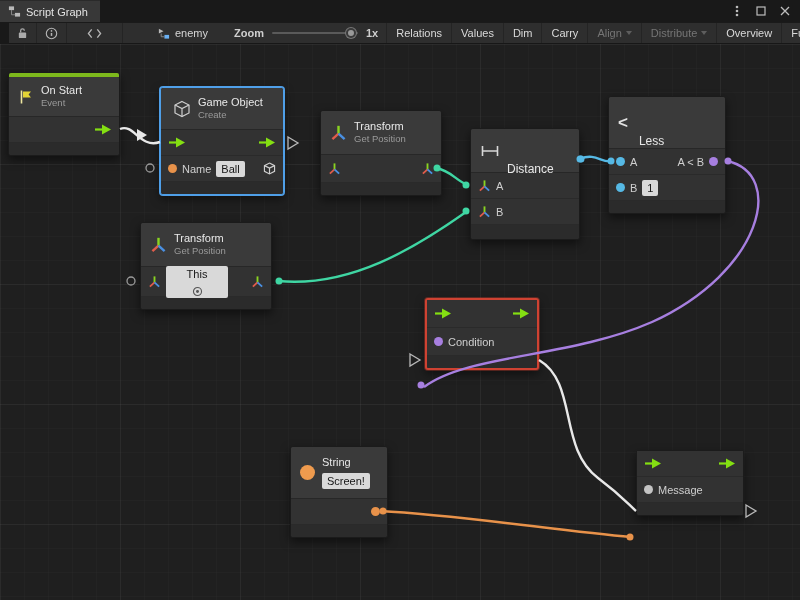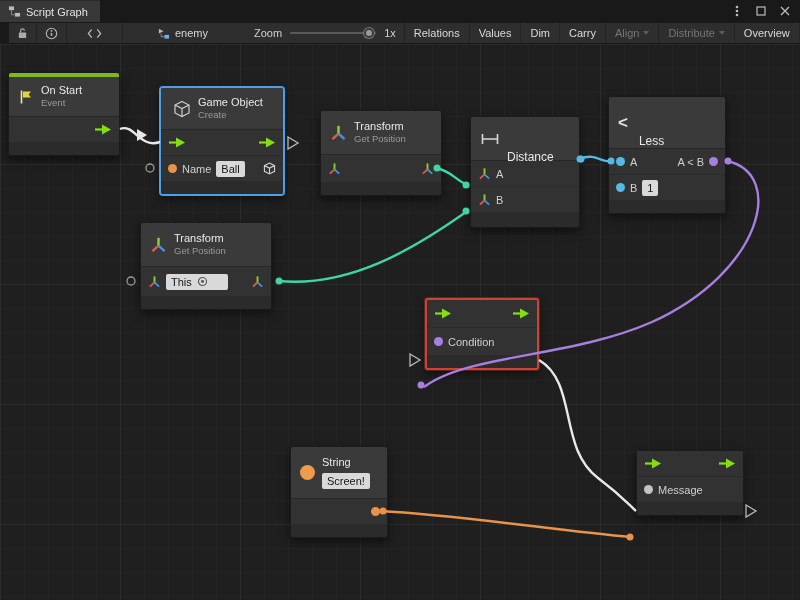--- a/index.html
+++ b/index.html
@@ -135,21 +135,21 @@
   <div class="graph-name" style="margin-left:24px;">
     <span class="icn">
       <svg width="13" height="13" viewBox="0 0 14 14">
           <path d="M2 2l5 2.5L2 7z" fill="#b9b9b9"></path>
           <rect x="8" y="8.5" width="5" height="4" fill="#6ab0f3"></rect>
           <path d="M4.5 7v3.5h3.5" stroke="#8d8d8d" fill="none"></path>
         </svg>
     </span>
     <span>enemy</span>
   </div>
-  <div class="zoom-group" style="margin-left:28px;">
+  <div class="zoom-group" style="margin-left:8px;font-weight:bold;">
     <span style="color:#cfcfcf;">Zoom</span>
     <span class="slider-track">
       <span class="slider-knob"></span>
     </span>
     <span style="color:#cfcfcf;">1x</span>
   </div>
   <div class="right-group">
     <div class="tbtn">
         <span>Relations</span>
       </div>
@@ -314,21 +314,21 @@
         <svg width="13" height="13" viewBox="0 0 14 14" fill="none">
             <path d="M7 8V1.5" stroke="#8ad421" stroke-width="2"></path>
             <path d="M7 8 2 12.5" stroke="#e05c4b" stroke-width="2"></path>
             <path d="M7 8l5 4.5" stroke="#4a90e2" stroke-width="2"></path>
           </svg>
       </span>
     </div>
     <div class="nfoot"></div>
   </div>
 
-  <div class="node" style="left:470px; top:72px; width:110px;">
+  <div class="node" style="left:470px; top:84px; width:110px;">
     <div class="nhead" style="height:44px;">
       <span class="icn">
         <svg width="20" height="14" viewBox="0 0 20 14" stroke="#d8d8d8" stroke-width="1.6" fill="none">
             <path d="M2.5 2v10M17.5 2v10M2.5 7h15"></path>
           </svg>
       </span>
       <span class="ntitle lg">Distance</span>
     </div>
     <div class="prow" style="height:26px;">
       <span class="icn">
@@ -388,21 +388,21 @@
       </span>
     </div>
     <div class="prow" style="height:30px;">
       <span class="icn">
         <svg width="13" height="13" viewBox="0 0 14 14" fill="none">
             <path d="M7 8V1.5" stroke="#8ad421" stroke-width="2"></path>
             <path d="M7 8 2 12.5" stroke="#e05c4b" stroke-width="2"></path>
             <path d="M7 8l5 4.5" stroke="#4a90e2" stroke-width="2"></path>
           </svg>
       </span>
-      <span class="field" style="min-width:62px; justify-content:flex-start;">
+      <span class="field" style="min-width:62px; justify-content:center;flex-direction:column;">
         <span>This</span>
         <span class="icn">
           <svg width="11" height="11" viewBox="0 0 12 12" fill="none">
               <circle cx="6" cy="6" r="4.4" stroke="#555" stroke-width="1.2"></circle>
               <circle cx="6" cy="6" r="1.6" fill="#555"></circle>
             </svg>
         </span>
       </span>
       <span class="grow"></span>
       <span class="icn">

